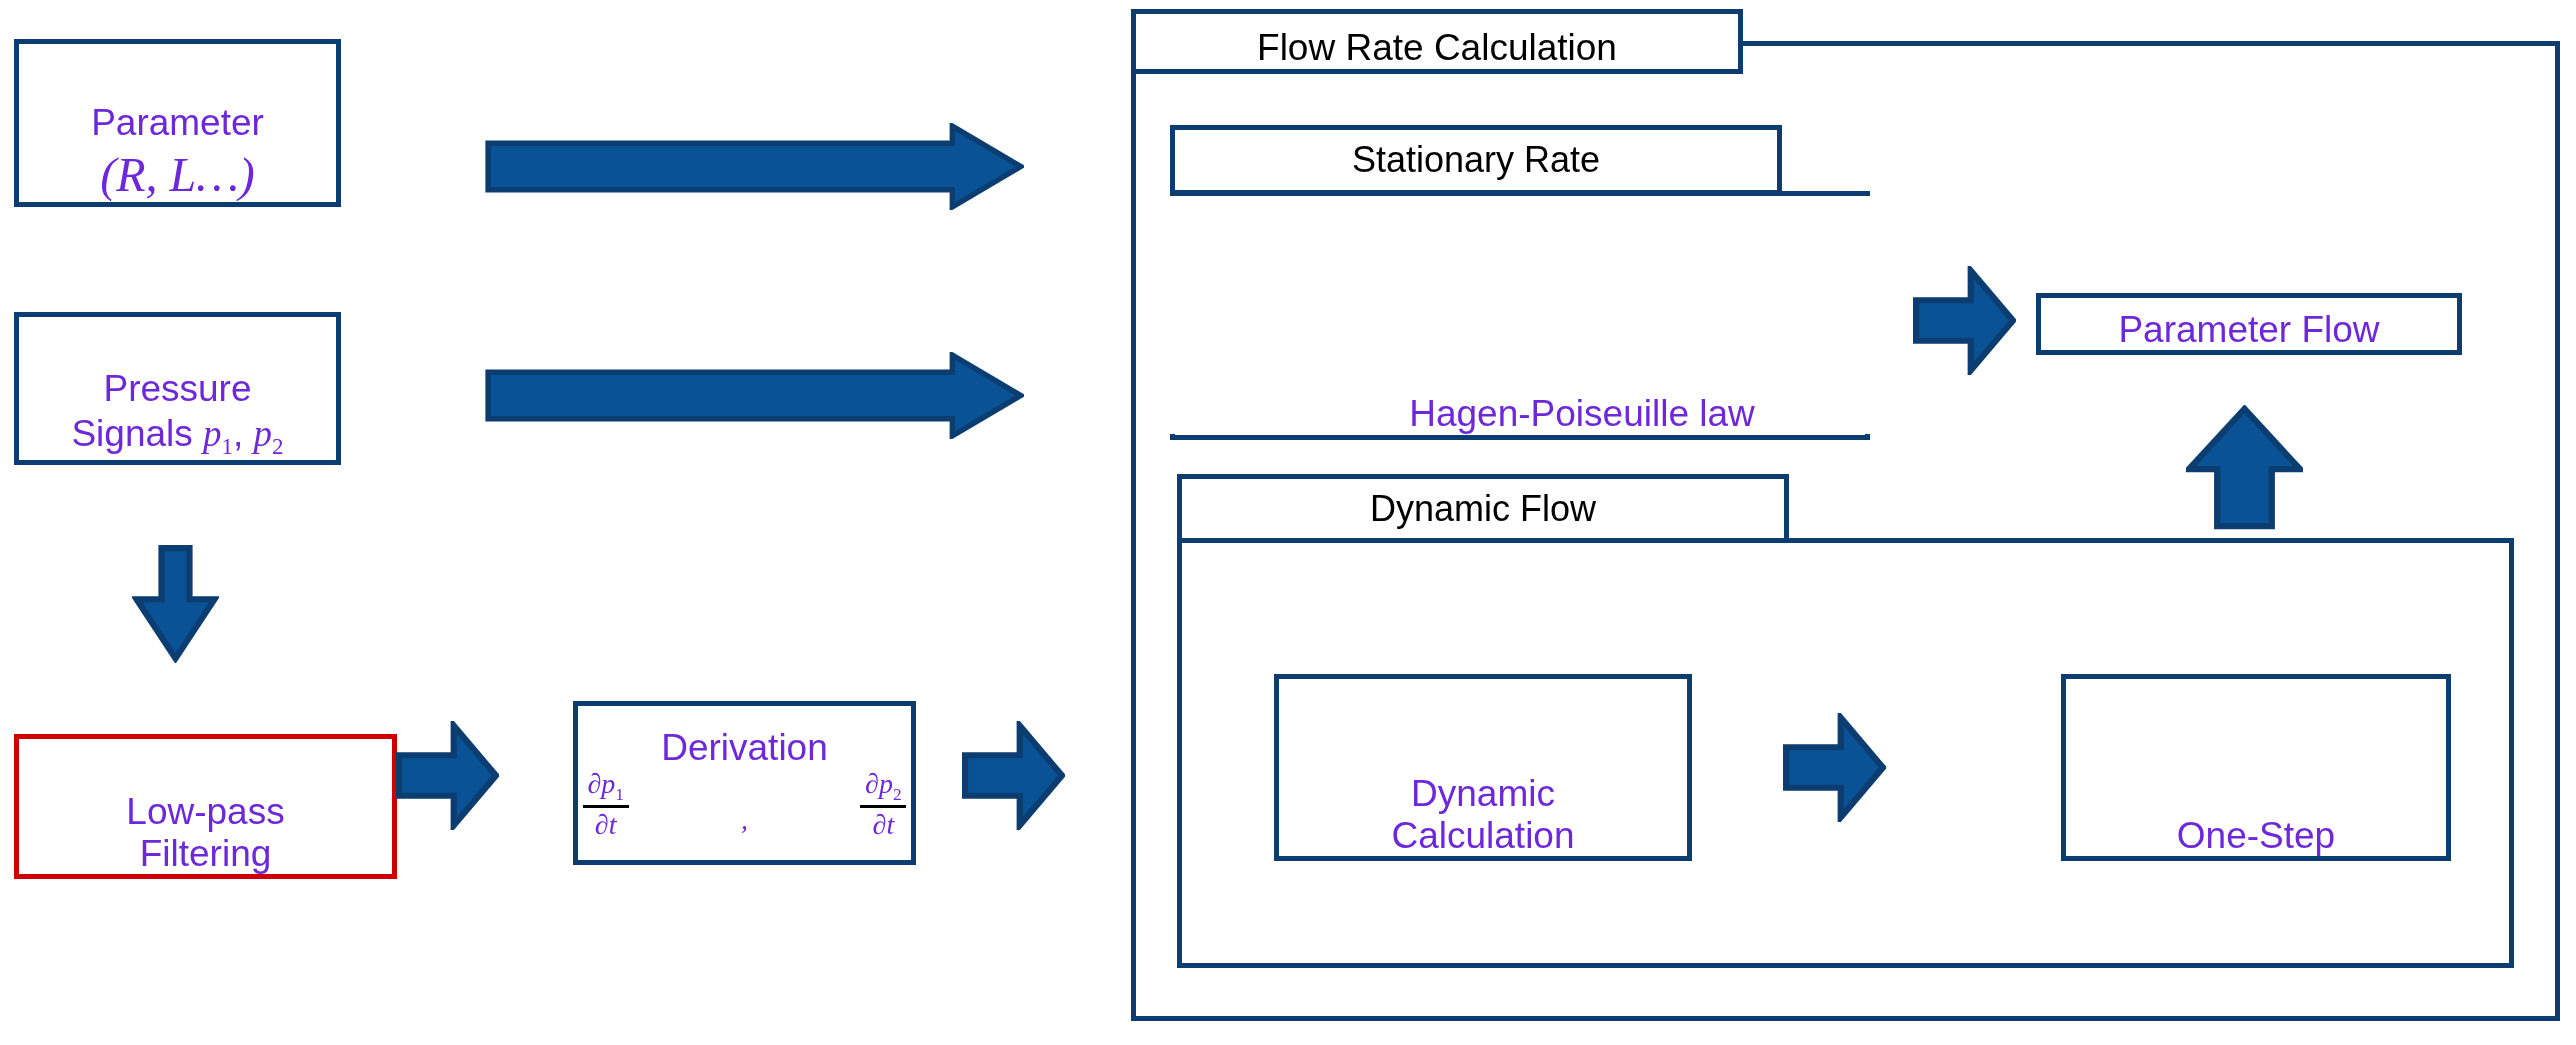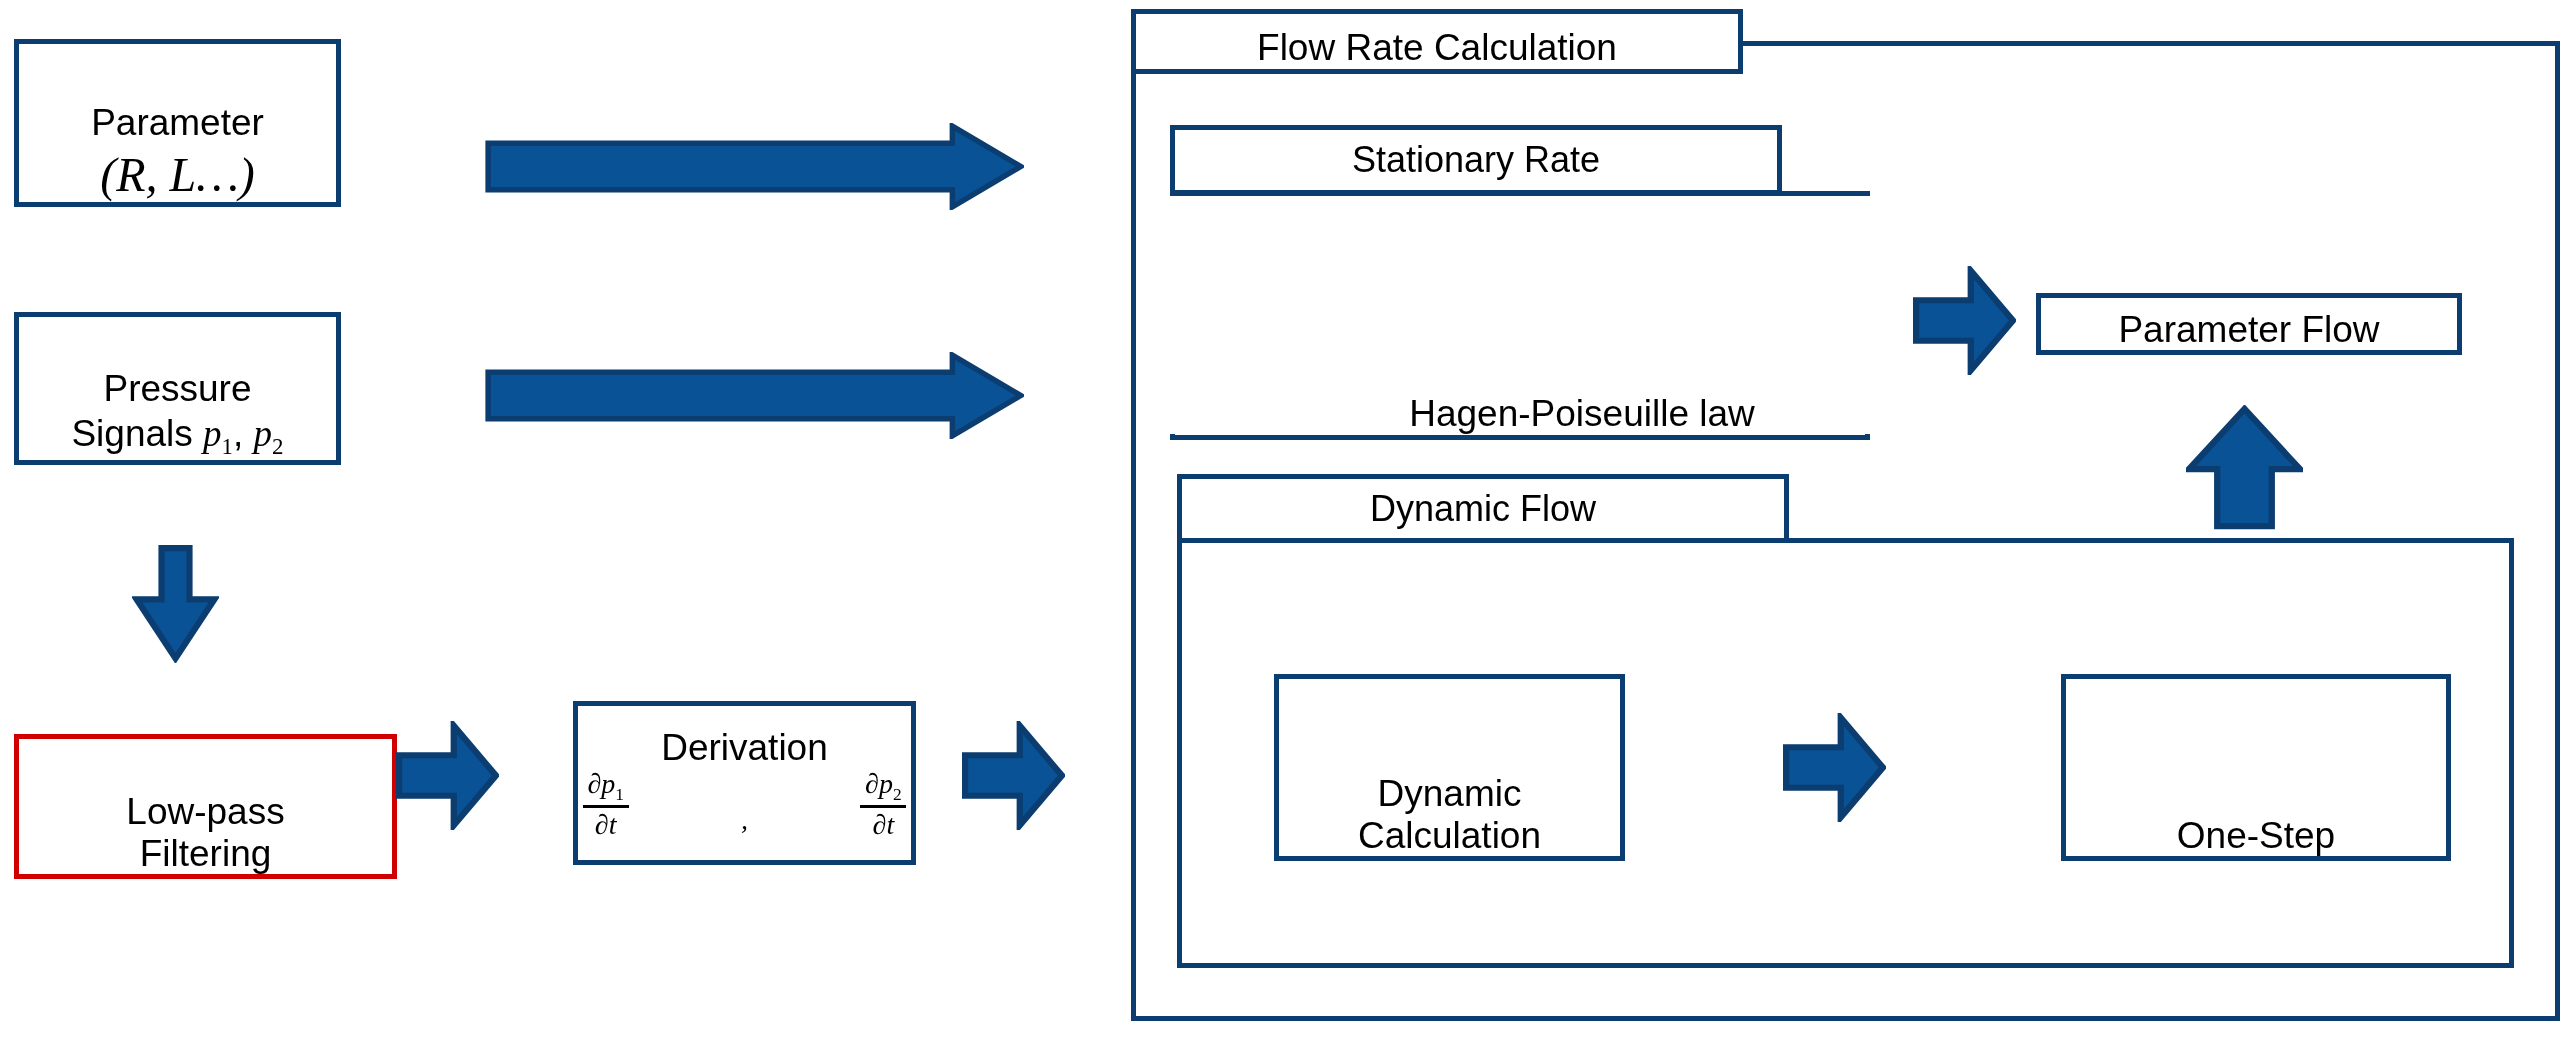--- a/index.html
+++ b/index.html
@@ -19,21 +19,21 @@
   
   .box {
     position: absolute;
     box-sizing: border-box;
     background: #ffffff;
     border: 5.5px solid #0b3d71;
     display: flex;
     align-items: center;
     justify-content: center;
     text-align: center;
-    color: #000000;
+    color: #6d28d9;
     line-height: 1.12;
   }
   .box .txt { width: 100%; padding: 0 4.7px; }
 
   .box.red { border-color: #d00000; }
 
   
   .group {
     position: absolute;
     box-sizing: border-box;
@@ -220,21 +220,21 @@
       <polygon points="75,5 146,82 110,82 110,155 40,155 40,82 4,82" fill="#0a5296" stroke="#0b3d71" stroke-width="8" stroke-linejoin="miter"></polygon>
     </svg>
   </div>
 
   <div class="group" style="left:1177px; top:538px; width:1337px; height:430px;"></div>
 
   <div class="tab fs-46" style="left:1177px; top:474px; width:612px; height:69px;">
     <span>Dynamic Flow</span>
   </div>
 
-  <div class="box fs-48" style="left:1274px; top:674px; width:351px; height:187px;">
+  <div class="box fs-48" style="left:1274px; top:674px; width:418px; height:187px;">
     <div class="txt">
       <div>Dynamic</div>
       <div>Calculation</div>
     </div>
   </div>
 
   <div class="arrow" style="left:1783px; top:713px; width:103px; height:109px;">
     <svg viewBox="0 0 132 140" preserveAspectRatio="none">
       <polygon points="4,44 74,44 74,6 128,70 74,134 74,96 4,96" fill="#0a5296" stroke="#0b3d71" stroke-width="8" stroke-linejoin="miter"></polygon>
     </svg>

